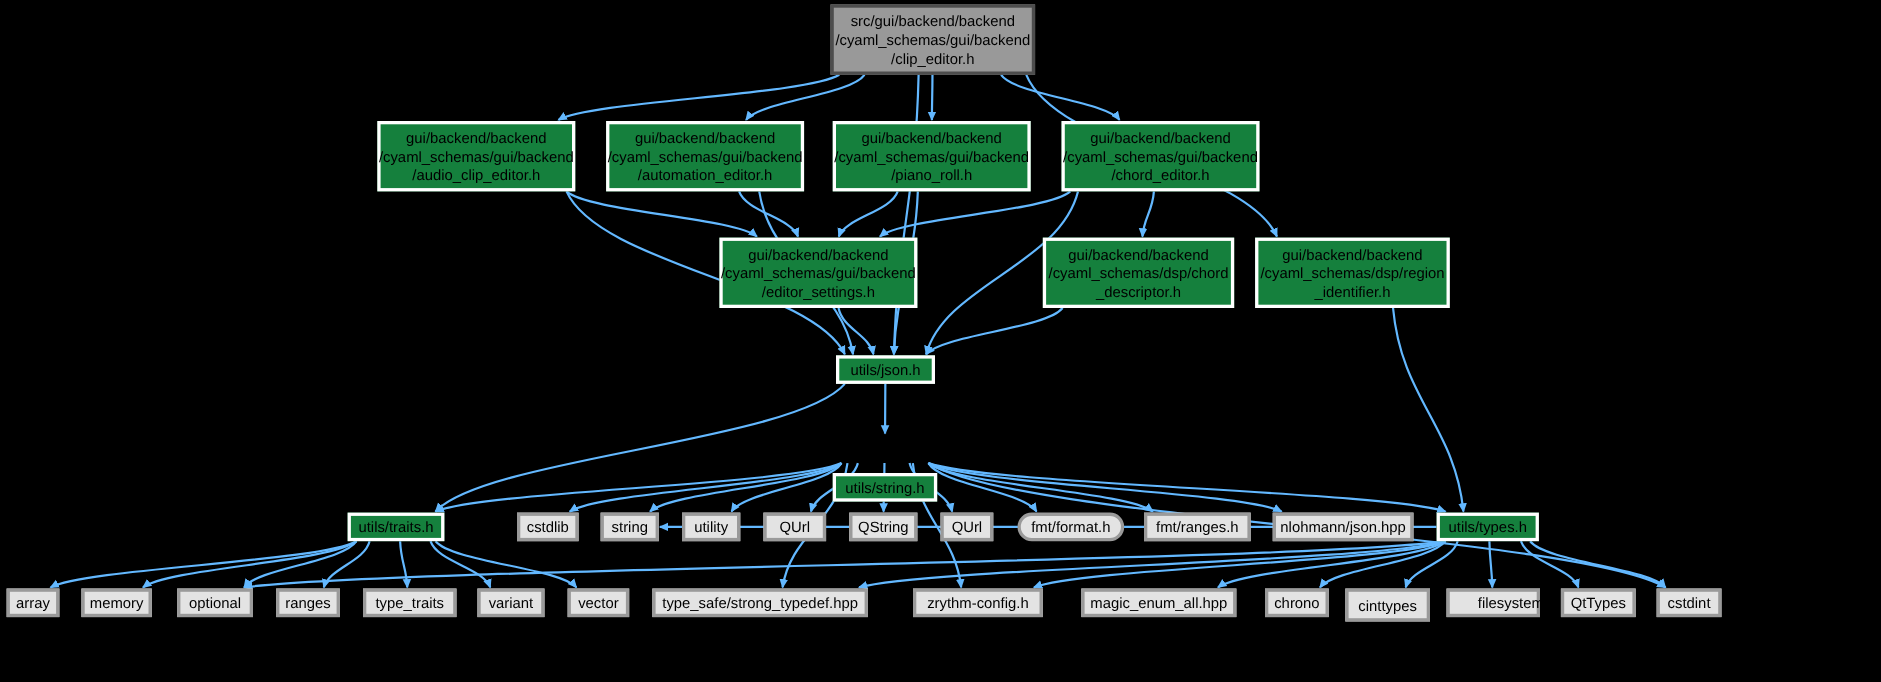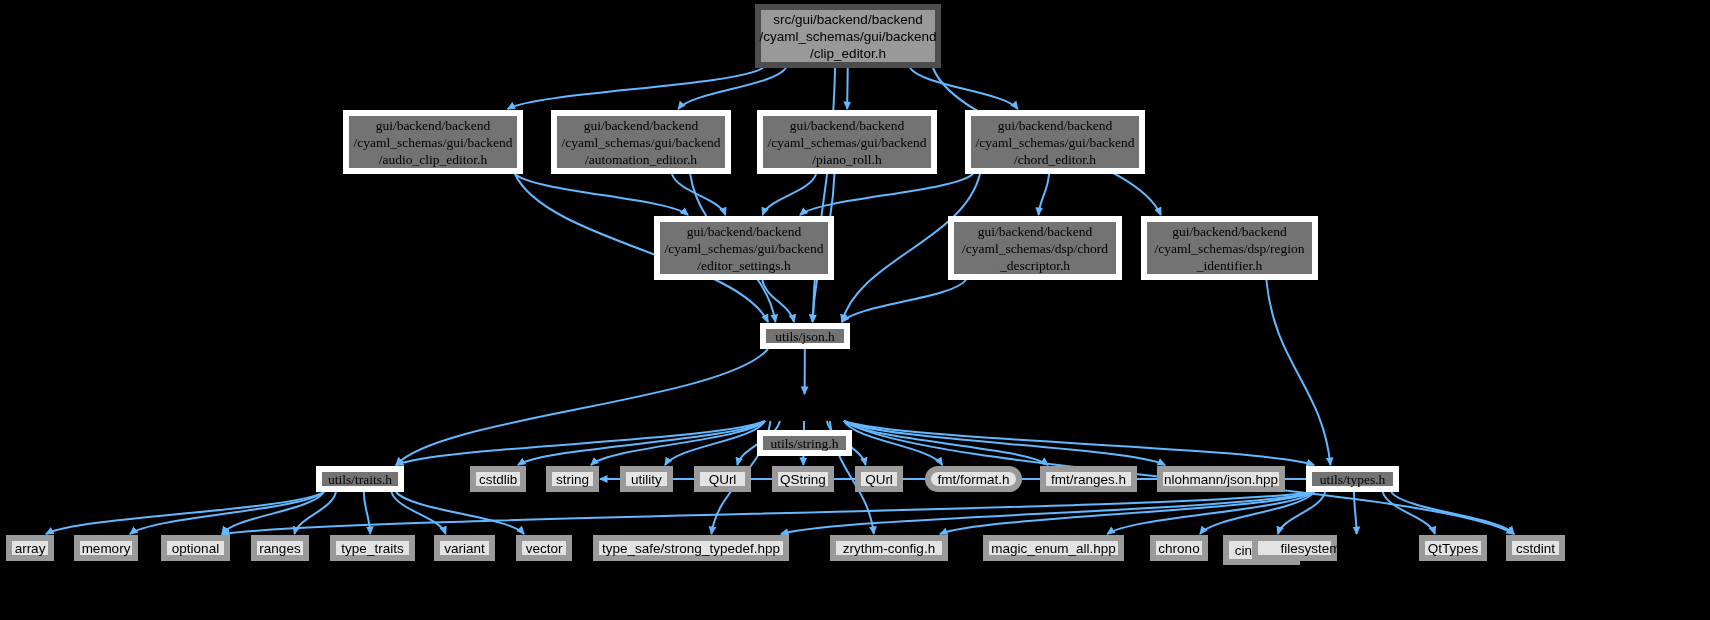--- a/index.html
+++ b/index.html
@@ -1,25 +1,25 @@
 <!DOCTYPE html>
 <html><head>
 <meta charset="utf-8">
 <style>
   html,body{margin:0;padding:0;background:#000;}
   #page{position:relative;width:1710px;height:620px;background:#000;overflow:hidden;
         font-family:"Liberation Sans","DejaVu Sans",sans-serif;}
   #edges{position:absolute;left:0;top:0;width:1710px;height:620px;pointer-events:none;}
-  .node{position:absolute;box-sizing:border-box;border:6px solid #ffffff;
+  .node{position:absolute;box-sizing:border-box;border:3px solid #ffffff;
         background:#fff;color:#000;display:flex;align-items:center;justify-content:center;
         text-align:center;font-size:13.5px;line-height:17px;white-space:pre-line;
         padding:2px 4px;z-index:3;}
   .node.root{background:#999999;border-color:#4d4d4d;}
   .node.leaf{background:#e3e3e3;border-color:#9a9a9a;}
-  .node.plain{background:#737373;font-family:Liberation Serif, serif;}
+  .node.plain{background:#15803d;}
 </style>
 </head>
 <body>
 
 <div id="page">
   <svg id="edges" viewBox="0 0 1710 620">
     <defs>
       <marker id="ah" markerWidth="9" markerHeight="9" refX="7.5" refY="4.5" orient="auto" markerUnits="userSpaceOnUse">
         <path d="M0,0.6 L8.6,4.5 L0,8.4 Z" fill="#63b8ff"></path>
       </marker>
@@ -121,17 +121,17 @@
       <div class="node leaf" style="left: 161px; top: 535px; width: 69px; height: 26px;">optional</div>
       <div class="node leaf" style="left: 251px; top: 535px; width: 58px; height: 26px;">ranges</div>
       <div class="node leaf" style="left: 330px; top: 535px; width: 85px; height: 26px;">type_traits</div>
       <div class="node leaf" style="left: 434px; top: 535px; width: 61px; height: 26px;">variant</div>
       <div class="node leaf" style="left: 516px; top: 535px; width: 56px; height: 26px;">vector</div>
       <div class="node leaf" style="left: 593px; top: 535px; width: 196px; height: 26px;">type_safe/strong_typedef.hpp</div>
       <div class="node leaf" style="left: 830px; top: 535px; width: 118px; height: 26px;">zrythm-config.h</div>
       <div class="node leaf" style="left: 983px; top: 535px; width: 141px; height: 26px;">magic_enum_all.hpp</div>
       <div class="node leaf" style="left: 1150px; top: 535px; width: 58px; height: 26px;">chrono</div>
       <div class="node leaf" style="left: 1223px; top: 535px; width: 77px; height: 30px;">cinttypes</div>
-      <div class="node leaf" style="left: 1252px; top: 535px; width: 85px; height: 26px; padding-left: 36px;">filesystem</div>
+      <div class="node leaf" style="left: 1315px; top: 535px; width: 85px; height: 26px; padding-left: 36px;">filesystem</div>
       <div class="node leaf" style="left: 1419px; top: 535px; width: 68px; height: 26px;">QtTypes</div>
       <div class="node leaf" style="left: 1506px; top: 535px; width: 59px; height: 26px;">cstdint</div>
     </div>
 </div>
 
 </body></html>

